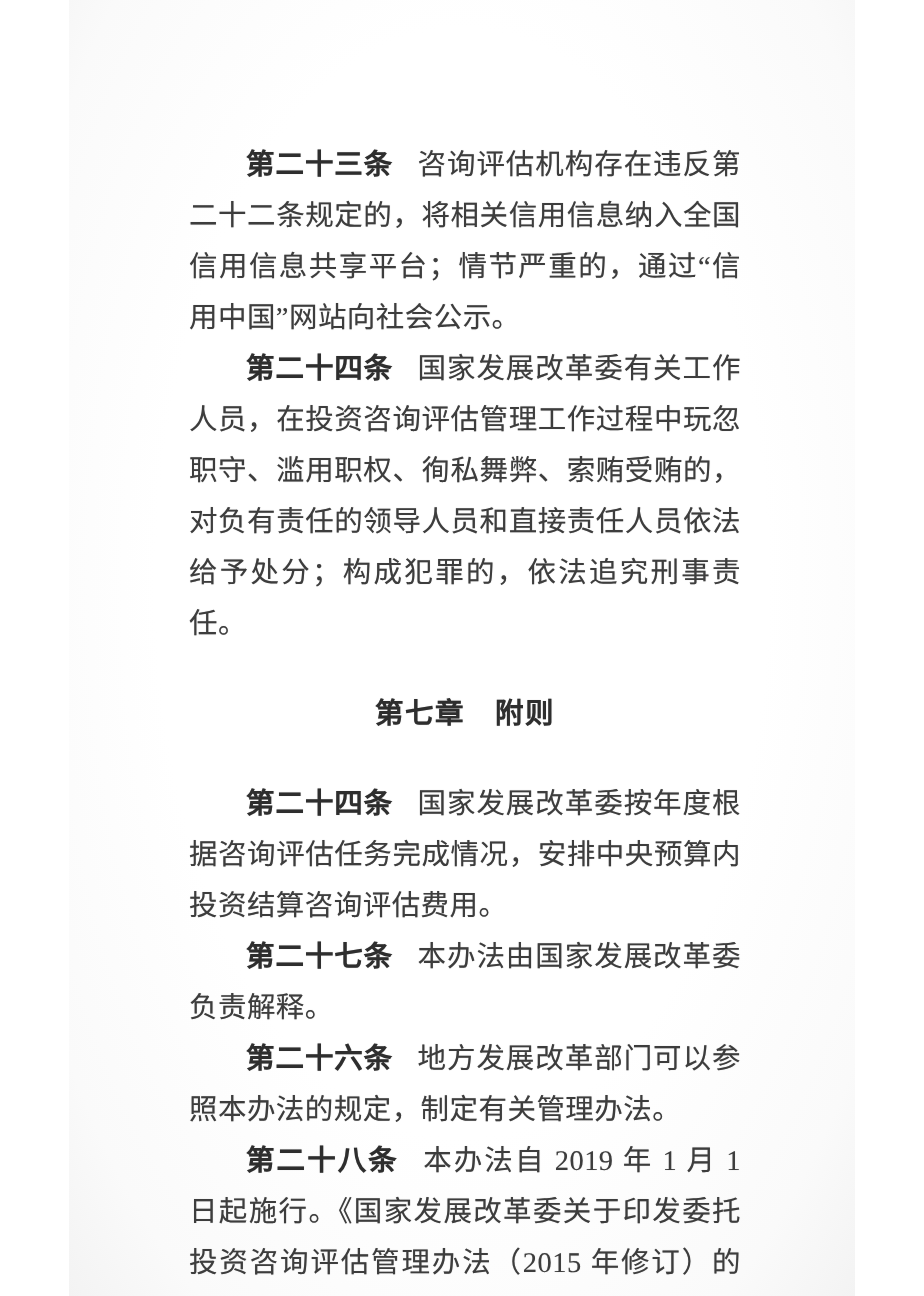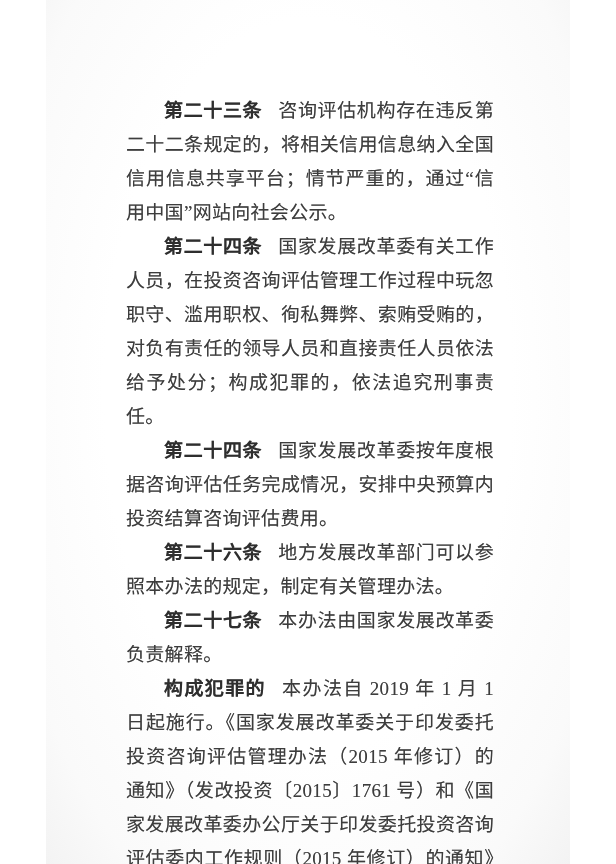--- a/index.html
+++ b/index.html
@@ -51,24 +51,25 @@
 </head>
 <body>
 
 <div class="page">
   <div class="content">
 
     <p class="para"><span class="article-label">第二十三条</span><span>咨询评估机构存在违反第二十二条规定的，将相关信用信息纳入全国信用信息共享平台；情节严重的，通过“信用中国”网站向社会公示。</span></p>
 
     <p class="para"><span class="article-label">第二十四条</span><span>国家发展改革委有关工作人员，在投资咨询评估管理工作过程中玩忽职守、滥用职权、徇私舞弊、索贿受贿的，对负有责任的领导人员和直接责任人员依法给予处分；构成犯罪的，依法追究刑事责任。</span></p>
 
+    <h2 class="chapter-heading">第七章　附则</h2>
 
     <p class="para"><span class="article-label">第二十四条</span><span>国家发展改革委按年度根据咨询评估任务完成情况，安排中央预算内投资结算咨询评估费用。</span></p>
 
 
+    <p class="para"><span class="article-label">第二十七条</span><span>本办法由国家发展改革委负责解释。</span></p>
+
     <p class="para"><span class="article-label">第二十六条</span><span>地方发展改革部门可以参照本办法的规定，制定有关管理办法。</span></p>
 
-    <p class="para"><span class="article-label">第二十七条</span><span>本办法由国家发展改革委负责解释。</span></p>
-
-    <p class="para"><span class="article-label">构成犯罪的</span><span>本办法自 2019 年 1 月 1 日起施行。《国家发展改革委关于印发委托投资咨询评估管理办法（2015 年修订）的通知》（发改投资〔2015〕1761 号）和《国家发展改革委办公厅关于印发委托投资咨询评估委内工作规则（2015 年修订）的通知》（发改办投资〔2015〕2032 号）同时废止。</span></p>
+    <p class="para"><span class="article-label">第二十八条</span><span>本办法自 2019 年 1 月 1 日起施行。《国家发展改革委关于印发委托投资咨询评估管理办法（2015 年修订）的通知》（发改投资〔2015〕1761 号）和《国家发展改革委办公厅关于印发委托投资咨询评估委内工作规则（2015 年修订）的通知》（发改办投资〔2015〕2032 号）同时废止。</span></p>
 
   </div>
 </div>
 
 </body></html>

